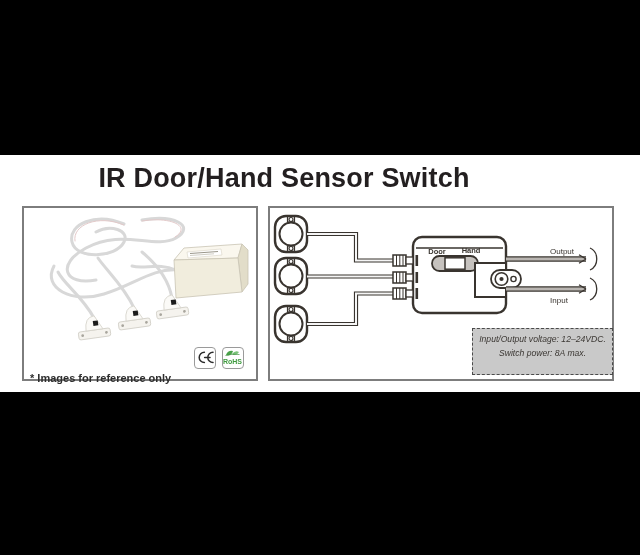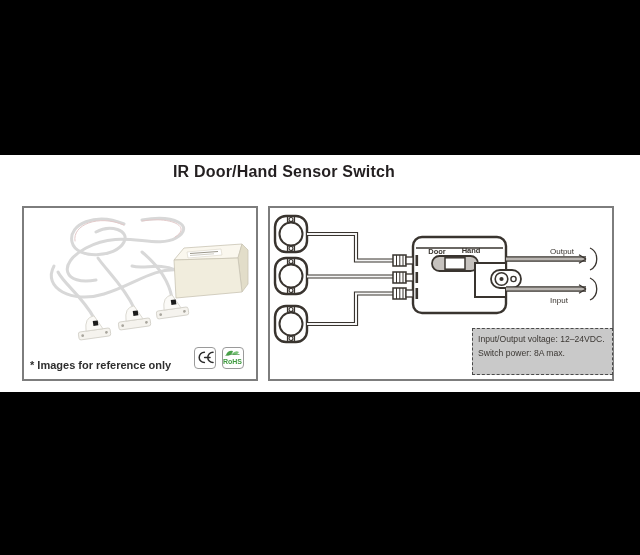--- a/index.html
+++ b/index.html
@@ -1,31 +1,31 @@
 <!DOCTYPE html>
 <html><head>
 <meta charset="utf-8">
 <style>
   html,body{margin:0;padding:0;background:#000;}
   .page{position:relative;width:640px;height:555px;background:#000;overflow:hidden;
         font-family:"Liberation Sans","DejaVu Sans",sans-serif;}
   .band{position:absolute;left:0;top:155px;width:640px;height:237px;background:#ffffff;}
   .title{position:absolute;left:0;top:8px;width:568px;text-align:center;
-         font-size:16px;font-weight:700;color:#231f20;letter-spacing:0.2px;}
+         font-size:27px;font-weight:700;color:#231f20;letter-spacing:0.2px;}
   .panel{position:absolute;background:#fff;border:2px solid #7d7d7d;}
   .panel-left{left:22px;top:51px;width:232px;height:171px;}
-  .panel-right{left:268px;top:51px;width:342px;height:171px;}
-  .caption{position:absolute;left:6px;top:151px;font-size:11px;font-weight:700;color:#2e2e2e;}
+  .panel-right{left:268px;top:51px;width:342px;height:171px;text-align:center;}
+  .caption{position:absolute;left:6px;top:164px;font-size:11px;font-weight:700;color:#2e2e2e;}
   .cert{position:absolute;top:139px;width:22px;height:22px;border:1.5px solid #9a9a9a;
         border-radius:4px;background:#fff;box-sizing:border-box;}
   .cert-ce{left:170px;}
   .cert-rohs{left:198px;}
   .specbox{position:absolute;left:202px;top:120px;width:141px;height:47px;box-sizing:border-box;
            background:#c9c9c9;border:1px dashed #4a4a4a;padding:3px 5px 0 5px;}
-  .specline{font-size:8.6px;line-height:14px;color:#3b3733;white-space:nowrap;}
+  .specline{font-size:8.6px;line-height:14px;color:#3b3733;white-space:nowrap;font-style:italic;}
   svg{position:absolute;left:0;top:0;}
   svg text{font-family:"Liberation Sans","DejaVu Sans",sans-serif;}
 </style>
 </head>
 <body>
 
 <div class="page">
   <div class="band">
 
     <div class="title">IR Door/Hand Sensor Switch</div>

